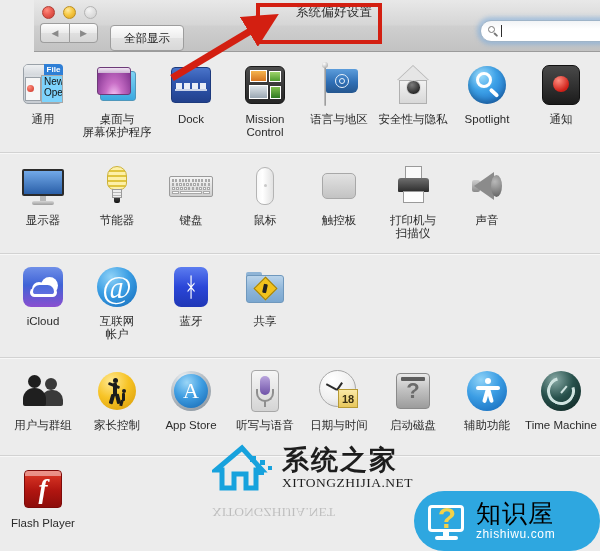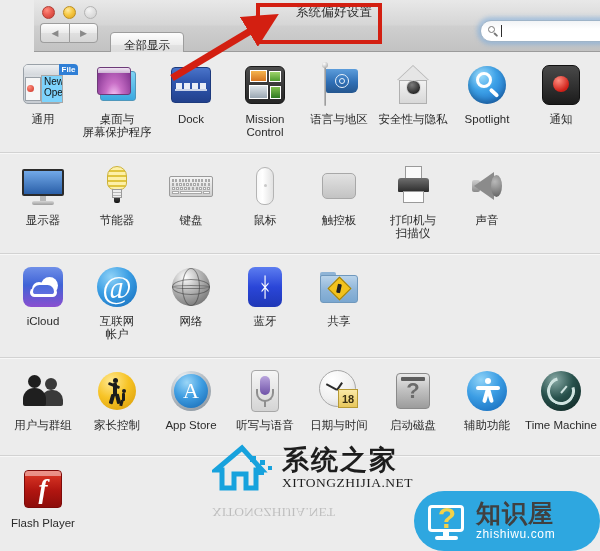--- a/index.html
+++ b/index.html
@@ -80,21 +80,21 @@
     justify-content: center;
     box-sizing: border-box;
     color: #8a8a8a;
     font-size: 9px;
   }
   .navbtn.left  { border-radius: 4px 0 0 4px; border-right: none; }
   .navbtn.right { border-radius: 0 4px 4px 0; }
 
   .showall {
     position: absolute;
-    left: 76px; top: 32px;
+    left: 76px; top: 25px;
     height: 20px;
     padding: 12px 13px;
     background: linear-gradient(to bottom, #fdfdfd 0%, #ededed 50%, #e2e2e2 51%, #d8d8d8 100%);
     border: 1px solid #9d9d9d;
     border-radius: 4px;
     display: flex;
     align-items: center;
     justify-content: center;
     font-size: 11.5px;
     color: #222;
@@ -204,21 +204,21 @@
     background: linear-gradient(to bottom, #dfe2e6, #c7ccd2);
     border: 1px solid #9aa1a8;
     box-sizing: border-box;
   }
   .i-general .menubar {
     left: 5px; top: 4px; width: 38px; height: 10px;
     background: linear-gradient(to bottom,#eef0f2,#d4d8dd);
     border-radius: 4px 4px 0 0;
   }
   .i-general .filetab {
-    left: 40px; top: 3px; width: 19px; height: 11px;
+    left: 25px; top: 3px; width: 19px; height: 11px;
     background: #2f7fd6; border-radius: 0 4px 0 0;
     color: #fff; font-size: 8px; font-weight: bold;
     display:flex; align-items:center; justify-content:center;
   }
   .i-general .menu {
     left: 22px; top: 14px; width: 22px; height: 28px;
     background: #7dd3fc; border:1px solid #a8a8a8; box-sizing:border-box;
     font-size: 10px; color:#111; padding-left:2px; line-height:11px;
     overflow:hidden;
   }
@@ -675,21 +675,21 @@
   }
   .wm-zsw .mon .stand { position: absolute; left: 17px; top: 31px; width: 6px; height: 5px; background:#fff;}
   .wm-zsw .mon .foot  { position: absolute; left: 9px; top: 35px; width: 23px; height: 3.5px; background:#fff; border-radius:2px;}
   .wm-zsw .mon .qm {
     position: absolute; left: 0; top: -3px; width: 42px; height: 40px;
     display:flex; align-items:center; justify-content:center;
     color: #f2d24a; font-size: 30px; font-weight: bold;
   }
   .wm-zsw .txt { margin-left: 8px; display:flex; flex-direction:column; }
   .wm-zsw .zcn {
-    color:#404040; font-size: 25px; font-weight: bold; letter-spacing: 1px;
+    color:#000000; font-size: 25px; font-weight: normal; letter-spacing: 1px;
     line-height: 26px; font-family: "DejaVu Sans", sans-serif;
   }
   .wm-zsw .zen { color:#ffffff; font-size: 12px; letter-spacing: 0.6px; }
 </style>
 </head>
 <body>
 
 <div id="window">
 
   <div class="titlebar">
@@ -918,29 +918,20 @@
           </span>
           <span class="label">iCloud</span>
         </div>
         <div class="pref">
           <span class="glyph i-at">
             <span class="ic orb"></span>
             <span class="ic glyph2">@</span>
           </span>
           <span class="label">互联网
 帐户</span>
-        </div>
-        <div class="pref">
-          <span class="glyph i-net">
-            <span class="ic orb"></span>
-              <span class="ic m1"></span>
-              <span class="ic m2"></span>
-              <span class="ic m3"></span>
-          </span>
-          <span class="label">网络</span>
         </div>
         <div class="pref">
           <span class="glyph i-bt">
             <span class="ic orb"></span>
             <span class="ic rune">ᚼ</span>
           </span>
           <span class="label">蓝牙</span>
         </div>
         <div class="pref">
           <span class="glyph i-share">

